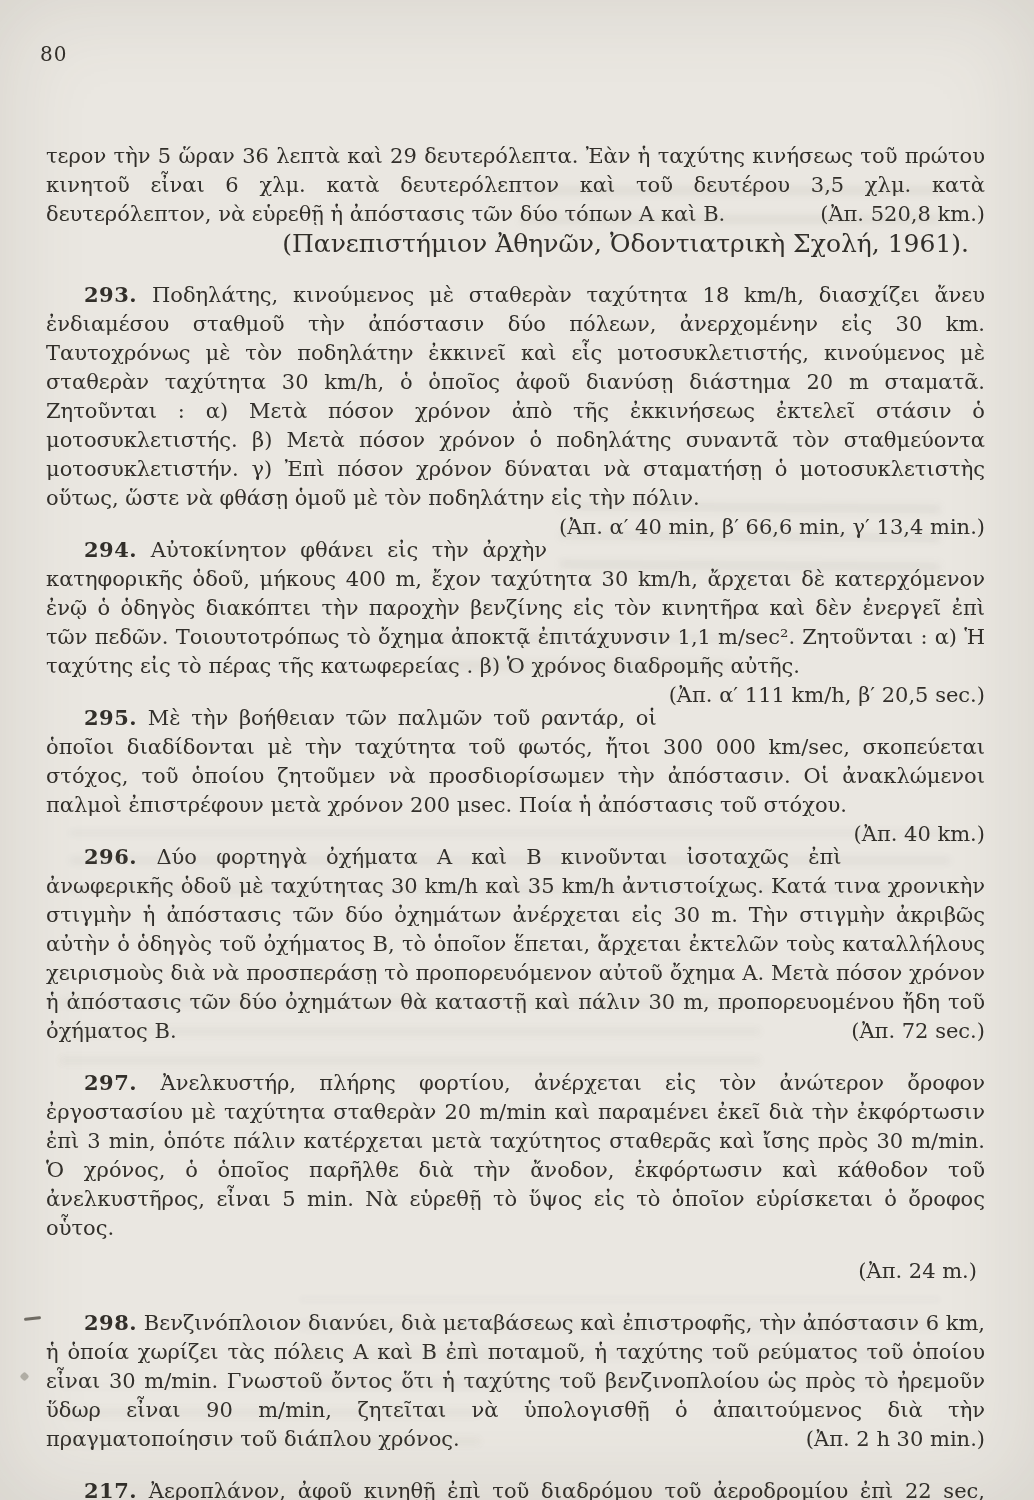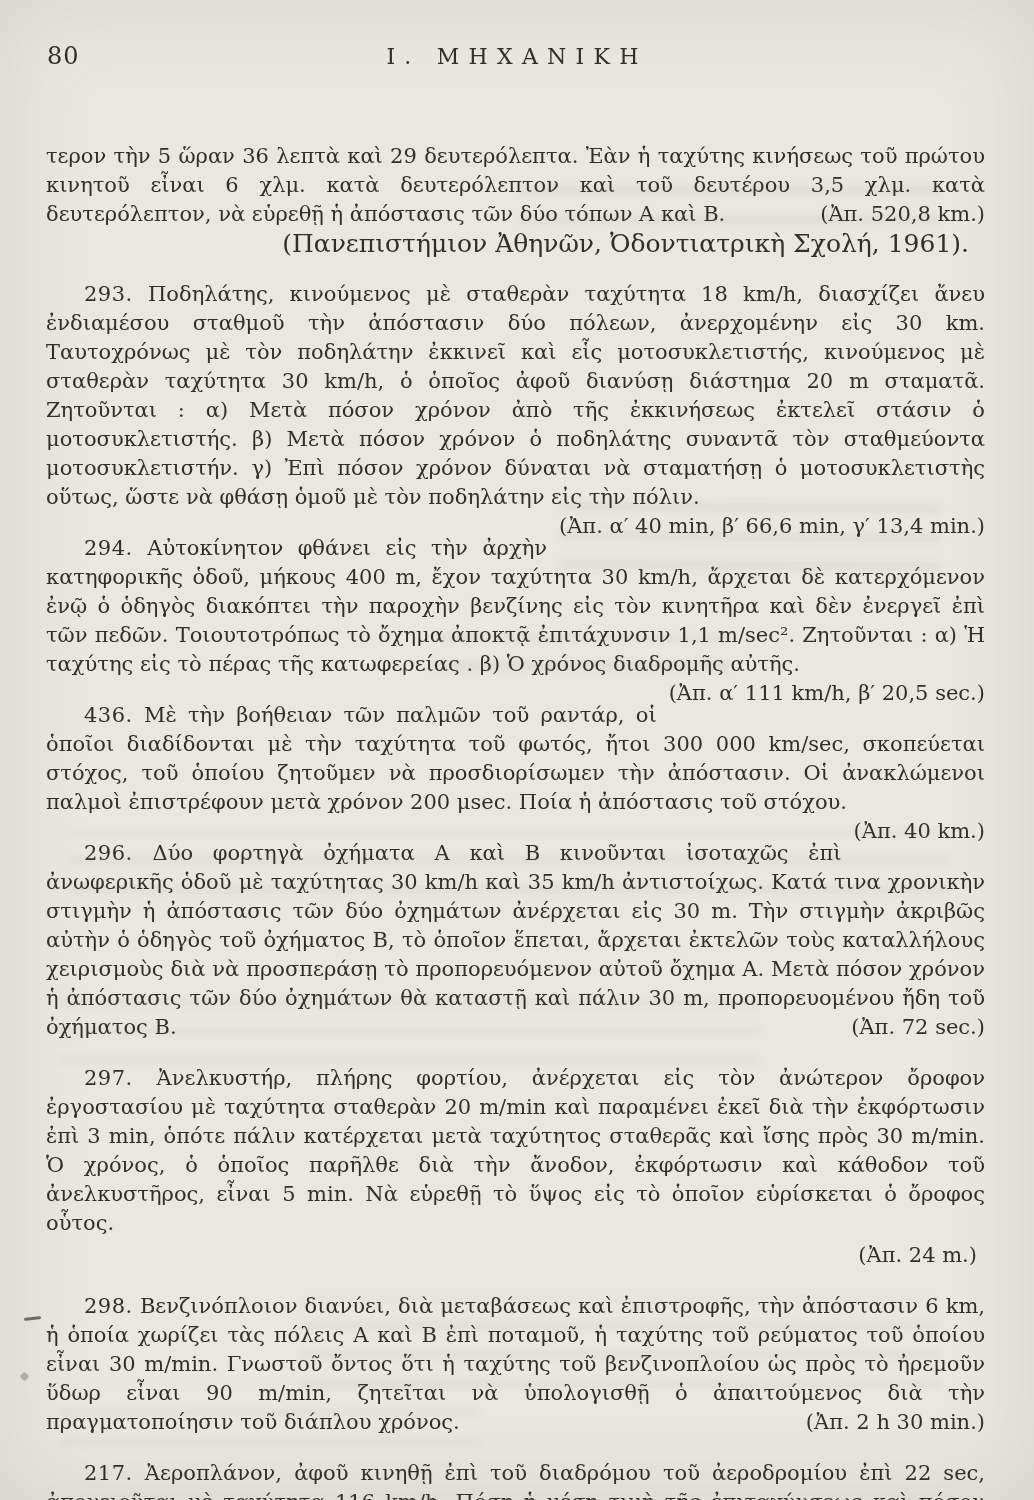--- a/index.html
+++ b/index.html
@@ -20,23 +20,23 @@
   }
   
   .page-header {
     position: relative;
     padding-top: 44px;
     text-align: center;
     height: 34px;
   }
   .page-number {
     position: absolute;
-    left: 47px;
+    left: 40px;
     top: 42px;
-    font-size: 24px;
+    font-size: 20px;
     letter-spacing: 1px;
   }
   .page-title {
     font-size: 22px;
     letter-spacing: 0.42em;
   }
   
   .text-block {
     padding: 30px 49px 0 46px;
     font-size: 21px;
@@ -48,34 +48,34 @@
   }
   .intro {
     margin-top: 34px;
     text-indent: 0;
   }
   .problem {
     margin-top: 22px;
     text-indent: 38px;
   }
   .pnum {
-    font-weight: normal;
+    font-weight: bold;
     letter-spacing: 0.5px;
   }
   .answer-inline {
     float: right;
     padding-left: 12px;
     text-indent: 0;
   }
   .answer-block {
     display: block;
     text-align: right;
     text-indent: 0;
     padding-right: 8px;
-    margin-top: 3px;
+    margin-top: 14px;
   }
   .attribution {
     text-align: right;
     padding-right: 16px;
     font-size: 25px;
     line-height: 29px;
   }
   
   .smudge {
     position: absolute;
@@ -129,34 +129,33 @@
   <div class="smudge s3"></div>
   <div class="smudge s4"></div>
   <div class="smudge s5"></div>
   <div class="smudge s6"></div>
   <div class="smudge s7"></div>
   <div class="pen-mark"></div>
   <div class="speck"></div>
 
   <header class="page-header">
     <span class="page-number">80</span>
-    <span class="page-title">Ι. ΜΗΧΑΝΙΚΗ</span>
   </header>
 
   <main class="text-block">
 
     <p class="para intro"><span>τερον τὴν 5 ὥραν 36 λεπτὰ καὶ 29 δευτερόλεπτα. Ἐὰν ἡ ταχύτης κινήσεως τοῦ πρώτου κινητοῦ εἶναι 6 χλμ. κατὰ δευτερόλεπτον καὶ τοῦ δευτέρου 3,5 χλμ. κατὰ δευτερόλεπτον, νὰ εὑρεθῇ ἡ ἀπόστασις τῶν δύο τόπων Α καὶ Β.</span><span class="answer-inline">(Ἀπ. 520,8 km.)</span></p>
     <div class="attribution">(Πανεπιστήμιον Ἀθηνῶν, Ὀδοντιατρικὴ Σχολή, 1961).</div>
 
     <div id="problems-list">
   <p class="para problem"><span class="pnum">293.</span><span> Ποδηλάτης, κινούμενος μὲ σταθερὰν ταχύτητα 18 km/h, διασχίζει ἄνευ ἐνδιαμέσου σταθμοῦ τὴν ἀπόστασιν δύο πόλεων, ἀνερχομένην εἰς 30 km. Ταυτοχρόνως μὲ τὸν ποδηλάτην ἐκκινεῖ καὶ εἷς μοτοσυκλετιστής, κινούμενος μὲ σταθερὰν ταχύτητα 30 km/h, ὁ ὁποῖος ἀφοῦ διανύσῃ διάστημα 20 m σταματᾶ. Ζητοῦνται : α) Μετὰ πόσον χρόνον ἀπὸ τῆς ἐκκινήσεως ἐκτελεῖ στάσιν ὁ μοτοσυκλετιστής. β) Μετὰ πόσον χρόνον ὁ ποδηλάτης συναντᾶ τὸν σταθμεύοντα μοτοσυκλετιστήν. γ) Ἐπὶ πόσον χρόνον δύναται νὰ σταματήσῃ ὁ μοτοσυκλετιστὴς οὕτως, ὥστε νὰ φθάσῃ ὁμοῦ μὲ τὸν ποδηλάτην εἰς τὴν πόλιν.</span><span class="answer-inline">(Ἀπ. α′ 40 min, β′ 66,6 min, γ′ 13,4 min.)</span></p>
 
   <p class="para problem"><span class="pnum">294.</span><span> Αὐτοκίνητον φθάνει εἰς τὴν ἀρχὴν κατηφορικῆς ὁδοῦ, μήκους 400 m, ἔχον ταχύτητα 30 km/h, ἄρχεται δὲ κατερχόμενον ἐνῷ ὁ ὁδηγὸς διακόπτει τὴν παροχὴν βενζίνης εἰς τὸν κινητῆρα καὶ δὲν ἐνεργεῖ ἐπὶ τῶν πεδῶν. Τοιουτοτρόπως τὸ ὄχημα ἀποκτᾷ ἐπιτάχυνσιν 1,1 m/sec². Ζητοῦνται : α) Ἡ ταχύτης εἰς τὸ πέρας τῆς κατωφερείας . β) Ὁ χρόνος διαδρομῆς αὐτῆς.</span><span class="answer-inline">(Ἀπ. α′ 111 km/h, β′ 20,5 sec.)</span></p>
 
-  <p class="para problem"><span class="pnum">436.</span><span> Μὲ τὴν βοήθειαν τῶν παλμῶν τοῦ ραντάρ, οἱ ὁποῖοι διαδίδονται μὲ τὴν ταχύτητα τοῦ φωτός, ἤτοι 300 000 km/sec, σκοπεύεται στόχος, τοῦ ὁποίου ζητοῦμεν νὰ προσδιορίσωμεν τὴν ἀπόστασιν. Οἱ ἀνακλώμενοι παλμοὶ ἐπιστρέφουν μετὰ χρόνον 200 μsec. Ποία ἡ ἀπόστασις τοῦ στόχου.</span><span class="answer-inline">(Ἀπ. 40 km.)</span></p>
+  <p class="para problem"><span class="pnum">295.</span><span> Μὲ τὴν βοήθειαν τῶν παλμῶν τοῦ ραντάρ, οἱ ὁποῖοι διαδίδονται μὲ τὴν ταχύτητα τοῦ φωτός, ἤτοι 300 000 km/sec, σκοπεύεται στόχος, τοῦ ὁποίου ζητοῦμεν νὰ προσδιορίσωμεν τὴν ἀπόστασιν. Οἱ ἀνακλώμενοι παλμοὶ ἐπιστρέφουν μετὰ χρόνον 200 μsec. Ποία ἡ ἀπόστασις τοῦ στόχου.</span><span class="answer-inline">(Ἀπ. 40 km.)</span></p>
 
   <p class="para problem"><span class="pnum">296.</span><span> Δύο φορτηγὰ ὀχήματα Α καὶ Β κινοῦνται ἰσοταχῶς ἐπὶ ἀνωφερικῆς ὁδοῦ μὲ ταχύτητας 30 km/h καὶ 35 km/h ἀντιστοίχως. Κατά τινα χρονικὴν στιγμὴν ἡ ἀπόστασις τῶν δύο ὀχημάτων ἀνέρχεται εἰς 30 m. Τὴν στιγμὴν ἀκριβῶς αὐτὴν ὁ ὁδηγὸς τοῦ ὀχήματος Β, τὸ ὁποῖον ἕπεται, ἄρχεται ἐκτελῶν τοὺς καταλλήλους χειρισμοὺς διὰ νὰ προσπεράσῃ τὸ προπορευόμενον αὐτοῦ ὄχημα Α. Μετὰ πόσον χρόνον ἡ ἀπόστασις τῶν δύο ὀχημάτων θὰ καταστῇ καὶ πάλιν 30 m, προπορευομένου ἤδη τοῦ ὀχήματος Β.</span><span class="answer-inline">(Ἀπ. 72 sec.)</span></p>
 
   <p class="para problem"><span class="pnum">297.</span><span> Ἀνελκυστήρ, πλήρης φορτίου, ἀνέρχεται εἰς τὸν ἀνώτερον ὄροφον ἐργοστασίου μὲ ταχύτητα σταθερὰν 20 m/min καὶ παραμένει ἐκεῖ διὰ τὴν ἐκφόρτωσιν ἐπὶ 3 min, ὁπότε πάλιν κατέρχεται μετὰ ταχύτητος σταθερᾶς καὶ ἴσης πρὸς 30 m/min. Ὁ χρόνος, ὁ ὁποῖος παρῆλθε διὰ τὴν ἄνοδον, ἐκφόρτωσιν καὶ κάθοδον τοῦ ἀνελκυστῆρος, εἶναι 5 min. Νὰ εὑρεθῇ τὸ ὕψος εἰς τὸ ὁποῖον εὑρίσκεται ὁ ὄροφος οὗτος.</span><span class="answer-block">(Ἀπ. 24 m.)</span></p>
 
   <p class="para problem"><span class="pnum">298.</span><span> Βενζινόπλοιον διανύει, διὰ μεταβάσεως καὶ ἐπιστροφῆς, τὴν ἀπόστασιν 6 km, ἡ ὁποία χωρίζει τὰς πόλεις Α καὶ Β ἐπὶ ποταμοῦ, ἡ ταχύτης τοῦ ρεύματος τοῦ ὁποίου εἶναι 30 m/min. Γνωστοῦ ὄντος ὅτι ἡ ταχύτης τοῦ βενζινοπλοίου ὡς πρὸς τὸ ἠρεμοῦν ὕδωρ εἶναι 90 m/min, ζητεῖται νὰ ὑπολογισθῇ ὁ ἀπαιτούμενος διὰ τὴν πραγματοποίησιν τοῦ διάπλου χρόνος.</span><span class="answer-inline">(Ἀπ. 2 h 30 min.)</span></p>
 
   <p class="para problem"><span class="pnum">217.</span><span> Ἀεροπλάνον, ἀφοῦ κινηθῇ ἐπὶ τοῦ διαδρόμου τοῦ ἀεροδρομίου ἐπὶ 22 sec, ἀπογειοῦται μὲ ταχύτητα 116 km/h. Πόση ἡ μέση τιμὴ τῆς ἐπιταχύνσεως καὶ πόσον διάστημα διήνυσεν ἐπὶ τοῦ διαδρόμου.</span></p>
 
 </div>

